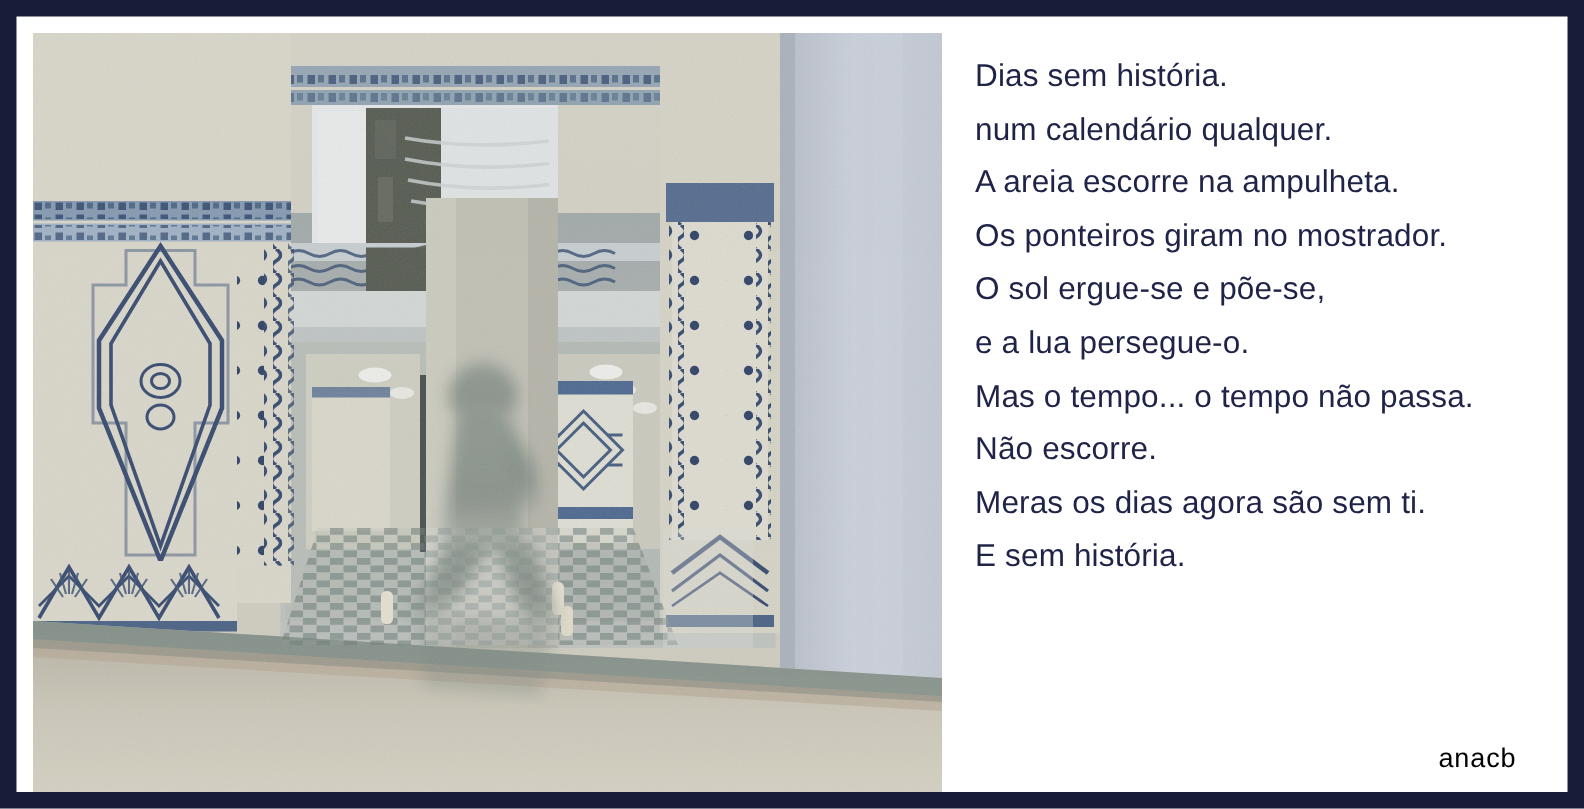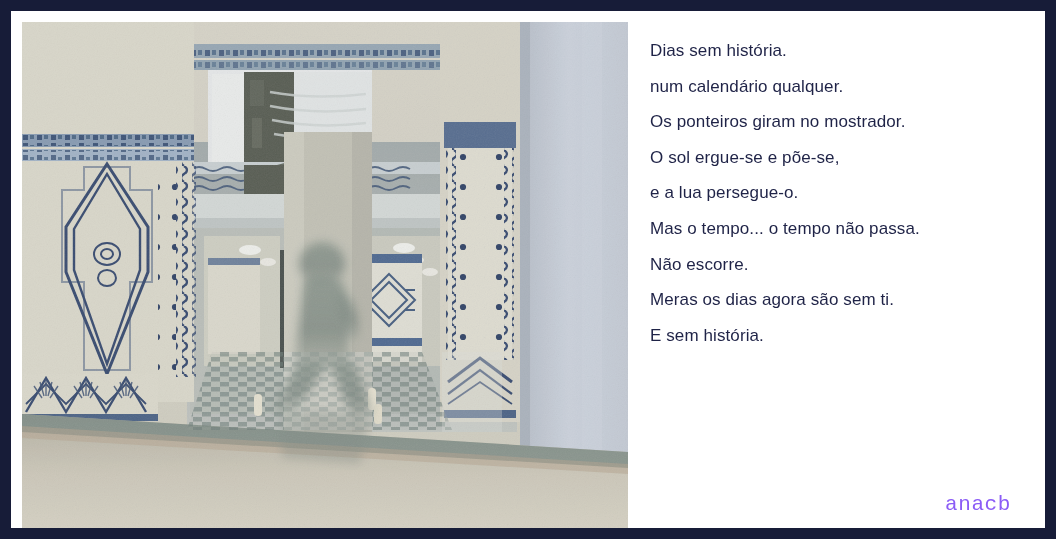--- a/index.html
+++ b/index.html
@@ -12,26 +12,26 @@
   .canvas{position:absolute;left:11px;top:11px;width:1034px;height:517px;
           background:#ffffff;overflow:hidden;}
 
   
   .photo{position:absolute;left:11px;top:11px;width:606px;height:511px;
          overflow:hidden;background:#b9bfc9;}
   .photo svg{display:block;width:606px;height:511px;}
 
   
   .poem{position:absolute;left:639px;top:22px;width:395px;height:470px;}
-  .poem-line{font-size:17px;line-height:35.6px;color:#1f2347;
+  .poem-line{font-size:21px;line-height:35.6px;color:#1f2347;
              white-space:nowrap;letter-spacing:.1px;}
 
   .sig{position:absolute;right:34px;bottom:12px;
-       font-family:Liberation Mono, monospace;
-       font-size:21px;color:#8b5cf6;letter-spacing:.6px;}
+       font-family:Liberation Sans, sans-serif;
+       font-size:18px;color:#000000;letter-spacing:.6px;}
 </style>
 </head>
 <body>
 
 <div class="frame">
   <div class="canvas">
 
     <div class="photo">
       <svg viewBox="0 0 606 511" preserveAspectRatio="none">
         <defs>
@@ -259,20 +259,21 @@
         </g>
 
         <rect x="0" y="0" width="606" height="511" filter="url(#grain)" opacity=".10"></rect>
         <rect x="0" y="0" width="606" height="511" fill="#b9c0cc" opacity=".10"></rect>
       </svg>
     </div>
 
     <div class="poem">
       <div class="poem-line">Dias sem história.</div>
       <div class="poem-line">num calendário qualquer.</div>
+      <div class="poem-line">A areia escorre na ampulheta.</div>
       <div class="poem-line">Os ponteiros giram no mostrador.</div>
       <div class="poem-line">O sol ergue-se e põe-se,</div>
       <div class="poem-line">e a lua persegue-o.</div>
       <div class="poem-line">Mas o tempo... o tempo não passa.</div>
       <div class="poem-line">Não escorre.</div>
       <div class="poem-line">Meras os dias agora são sem ti.</div>
       <div class="poem-line">E sem história.</div>
     </div>
 
     <div class="sig">anacb</div>

